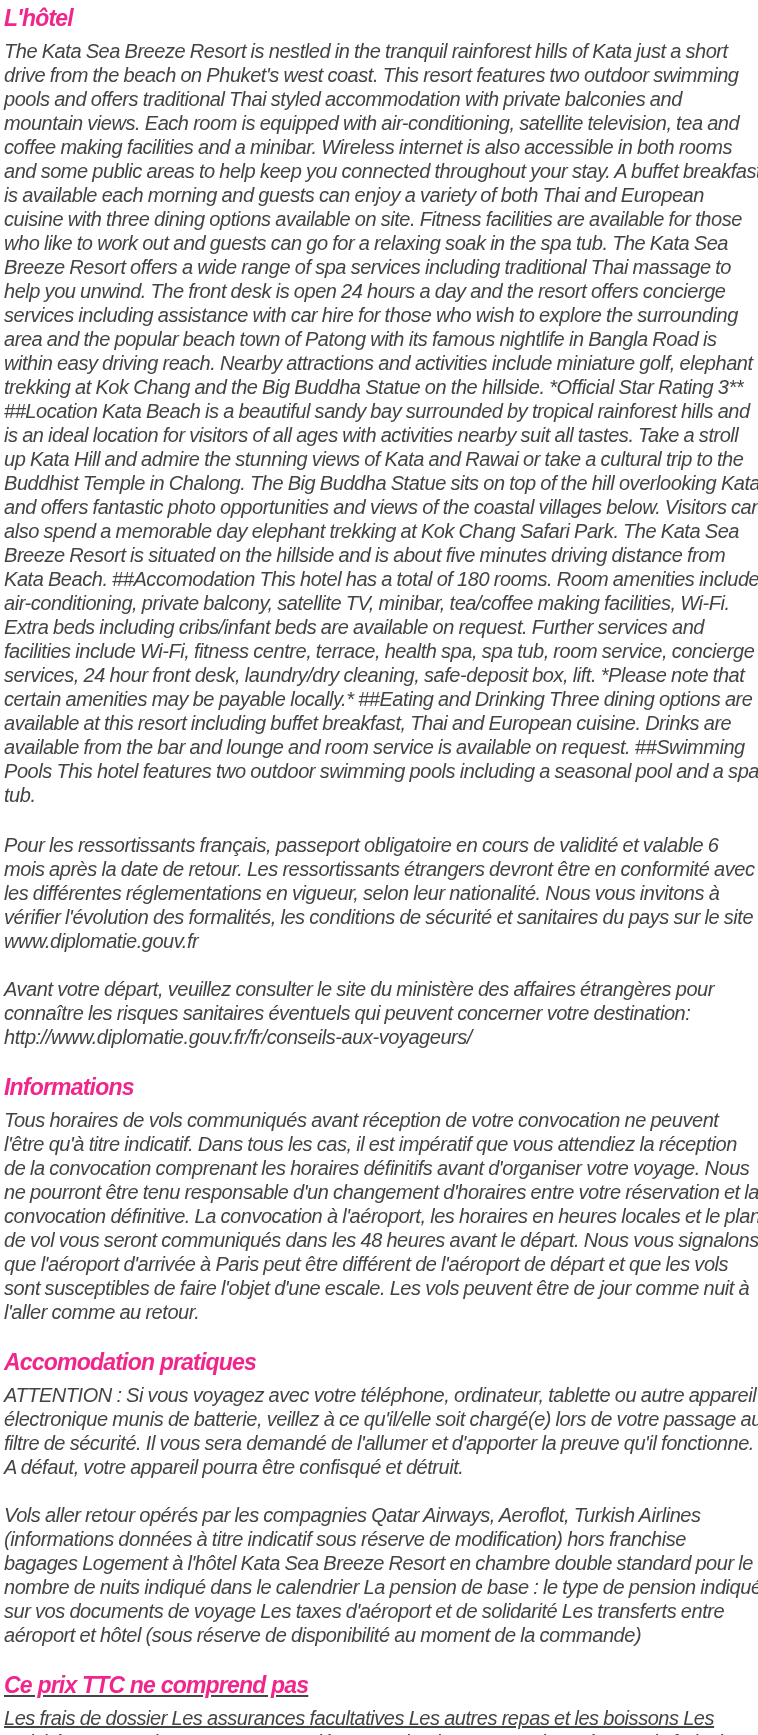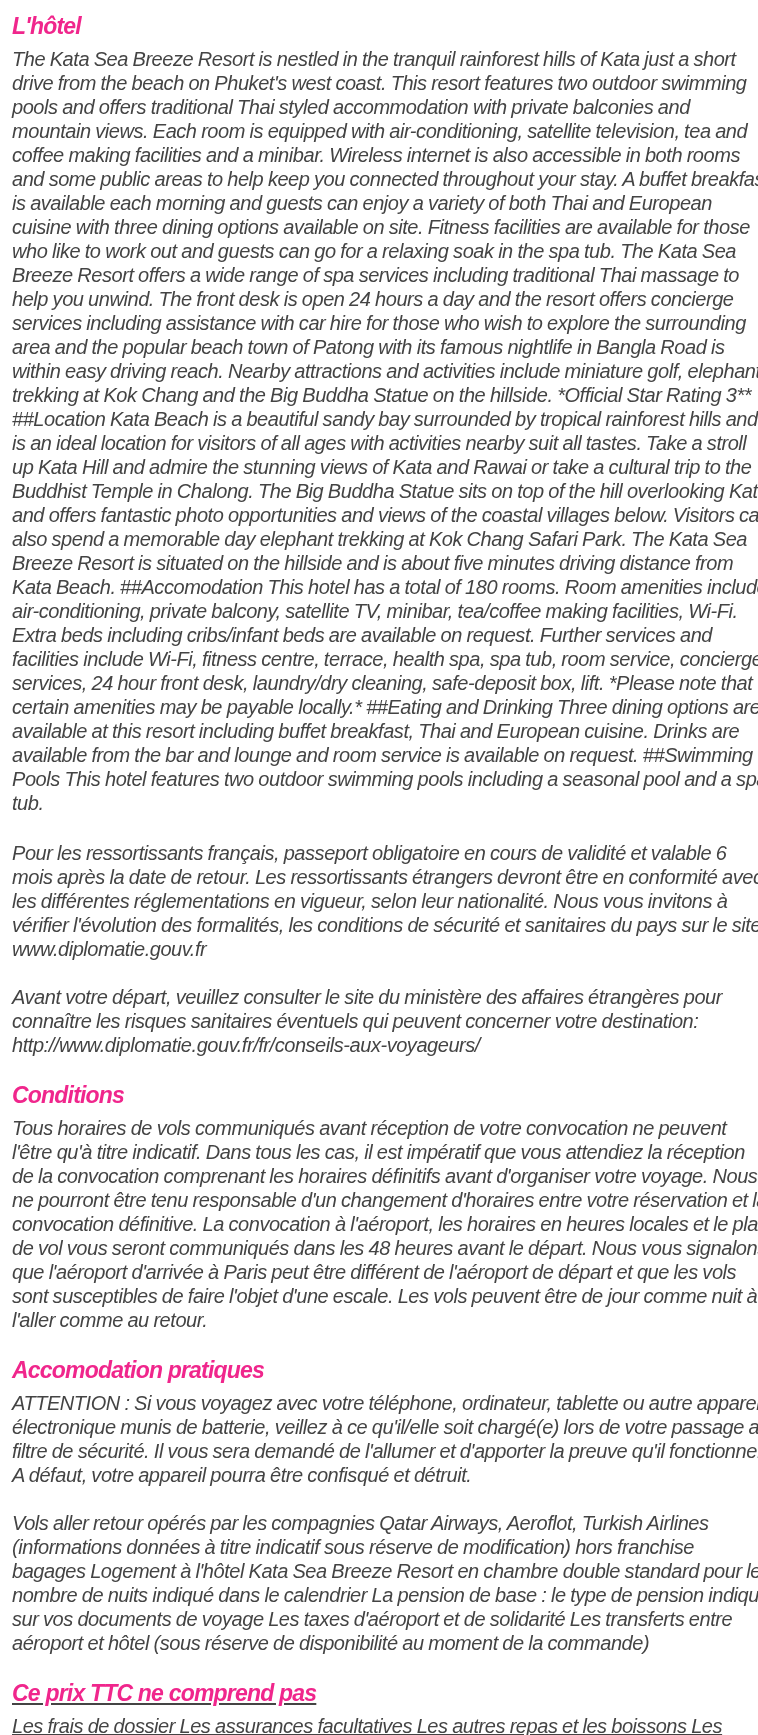--- a/index.html
+++ b/index.html
@@ -12,21 +12,21 @@
       height: 1735px;
       overflow: hidden;
       font-family: "Liberation Sans", sans-serif;
       color: #444444;
     }
     .page {
       padding: 0;
       width: 758px;
     }
     .section {
-      margin: 12px;
+      margin: 4px;
     }
     .section-title {
       color: #f0268c;
       font-family: "Liberation Sans", sans-serif;
       font-style: italic;
       font-weight: bold;
       font-size: 23px;
       letter-spacing: -0.8px;
       line-height: 28px;
       margin: 0 0 7px 0;
@@ -67,21 +67,21 @@
   </section>
 
   <section class="section" id="sec-pension">
   </section>
 
   <section class="section" id="sec-sante">
     <p class="section-body">Avant votre départ, veuillez consulter le site du ministère des affaires étrangères pour connaître les risques sanitaires éventuels qui peuvent concerner votre destination: http://www.diplomatie.gouv.fr/fr/conseils-aux-voyageurs/</p>
   </section>
 
   <section class="section" id="sec-convocation">
-    <h2 class="section-title">Conditions</h2>
+    <h2 class="section-title">Informations</h2>
     <p class="section-body">Tous horaires de vols communiqués avant réception de votre convocation ne peuvent l'être qu'à titre indicatif. Dans tous les cas, il est impératif que vous attendiez la réception de la convocation comprenant les horaires définitifs avant d'organiser votre voyage. Nous ne pourront être tenu responsable d'un changement d'horaires entre votre réservation et la convocation définitive. La convocation à l'aéroport, les horaires en heures locales et le plan de vol vous seront communiqués dans les 48 heures avant le départ. Nous vous signalons que l'aéroport d'arrivée à Paris peut être différent de l'aéroport de départ et que les vols sont susceptibles de faire l'objet d'une escale. Les vols peuvent être de jour comme nuit à l'aller comme au retour.</p>
   </section>
 
   <section class="section" id="sec-infos">
     <h2 class="section-title">Accomodation pratiques</h2>
     <p class="section-body">ATTENTION : Si vous voyagez avec votre téléphone, ordinateur, tablette ou autre appareil électronique munis de batterie, veillez à ce qu'il/elle soit chargé(e) lors de votre passage au filtre de sécurité. Il vous sera demandé de l'allumer et d'apporter la preuve qu'il fonctionne. A défaut, votre appareil pourra être confisqué et détruit.</p>
   </section>
 
   <section class="section" id="sec-comprend">
     <p class="section-body">Vols aller retour opérés par les compagnies Qatar Airways, Aeroflot, Turkish Airlines (informations données à titre indicatif sous réserve de modification) hors franchise bagages Logement à l'hôtel Kata Sea Breeze Resort en chambre double standard pour le nombre de nuits indiqué dans le calendrier La pension de base : le type de pension indiqué sur vos documents de voyage Les taxes d'aéroport et de solidarité Les transferts entre aéroport et hôtel (sous réserve de disponibilité au moment de la commande)</p>

